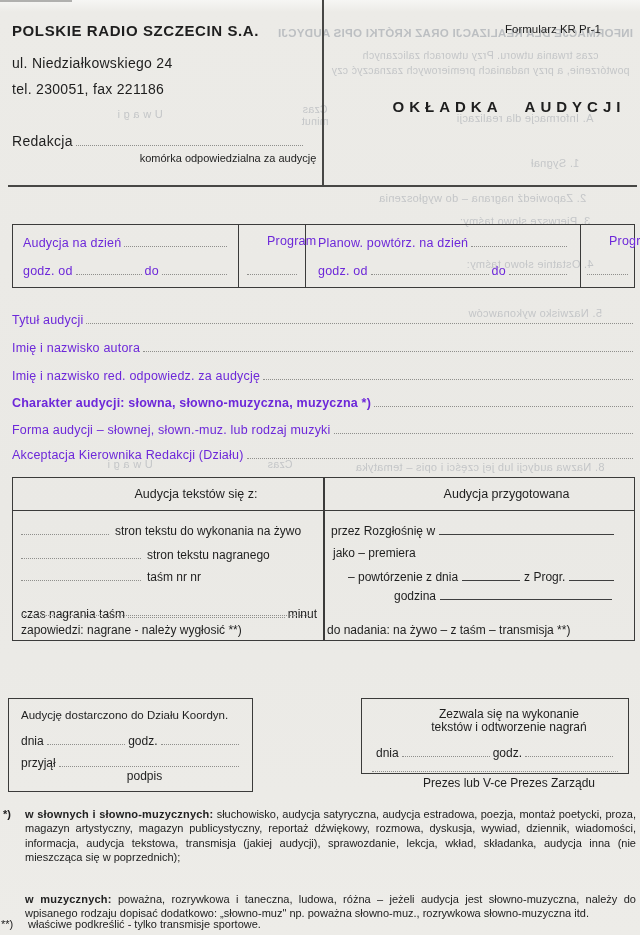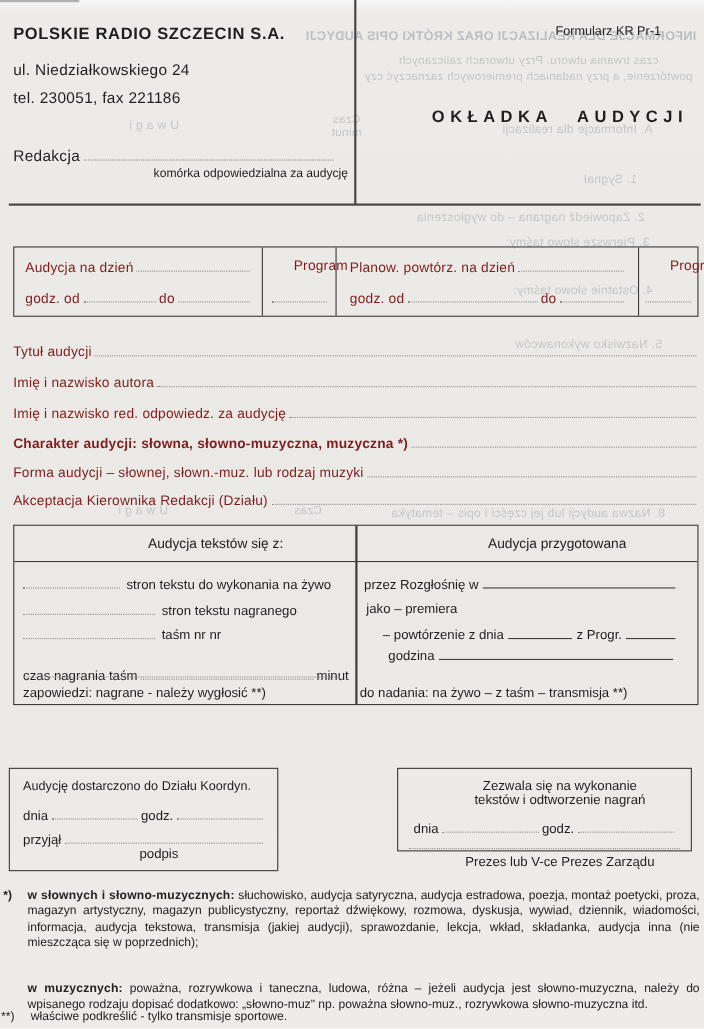--- a/index.html
+++ b/index.html
@@ -5,21 +5,21 @@
   html,body{margin:0;padding:0;}
   body{
     width:640px;height:935px;
     font-family:"Liberation Sans", sans-serif;
     background:linear-gradient(180deg,#f6f6f4 0,#ecebe7 12px,#eae9e5 55%,#edece8 100%);
     color:#1e1e1e;
     position:relative;
     overflow:hidden;
   }
   .abs{position:absolute;}
-  .lbl{font-size:12.5px;color:#7f1d1d;letter-spacing:.2px;white-space:nowrap;}
+  .lbl{font-size:12.5px;color:#6d28d9;letter-spacing:.2px;white-space:nowrap;}
   .sm{font-size:12px;}
   .frow{position:absolute;display:flex;align-items:baseline;}
   .lead{flex:1;border-bottom:1.3px dotted #8f8f8c;height:12px;margin:0 3px;min-width:14px;}
   .lead.fix{flex:none;}
   .dots{display:inline-block;border-bottom:1.3px dotted #8f8f8c;height:12px;}
   .sline{flex:1;border-bottom:1.3px solid #3f3f3f;height:12px;margin:0 4px;min-width:20px;}
   .sline.fix{flex:none;}
   .rule{position:absolute;background:#474745;}
   .box{position:absolute;border:1.5px solid #3b3b3a;box-sizing:border-box;}
   .ghost{
@@ -161,21 +161,21 @@
     <span class="sline"></span>
   </div>
   <div class="abs sm" style="top:68px;left:320px;white-space:nowrap;">jako – premiera</div>
   <div class="frow sm" style="top:90px;left:335px;right:16px;">
     <span class="sm" style="white-space:nowrap;">– powtórzenie z dnia</span>
     <span class="sline fix" style="width:58px;"></span>
     <span class="sm" style="white-space:nowrap;">z Progr.</span>
     <span class="sline"></span>
   </div>
   <div class="frow sm" style="top:109px;left:340px;right:18px;">
-    <span class="sm" style="white-space:nowrap;">godzina</span>
+    <span class="sm" style="white-space:nowrap;margin-left:41px;">godzina</span>
     <span class="sline"></span>
   </div>
   <div class="abs sm" style="top:145px;left:314px;white-space:nowrap;">do nadania: na żywo – z taśm – transmisja **)</div>
 </div>
 
 <div class="box" style="left:8px;top:698px;width:245px;height:94px;">
   <div class="abs" style="top:10px;left:12px;font-size:11.5px;white-space:nowrap;">Audycję dostarczono do Działu Koordyn.</div>
   <div class="frow sm" style="top:33px;left:12px;right:10px;">
     <span>dnia</span>
     <span class="lead"></span>

